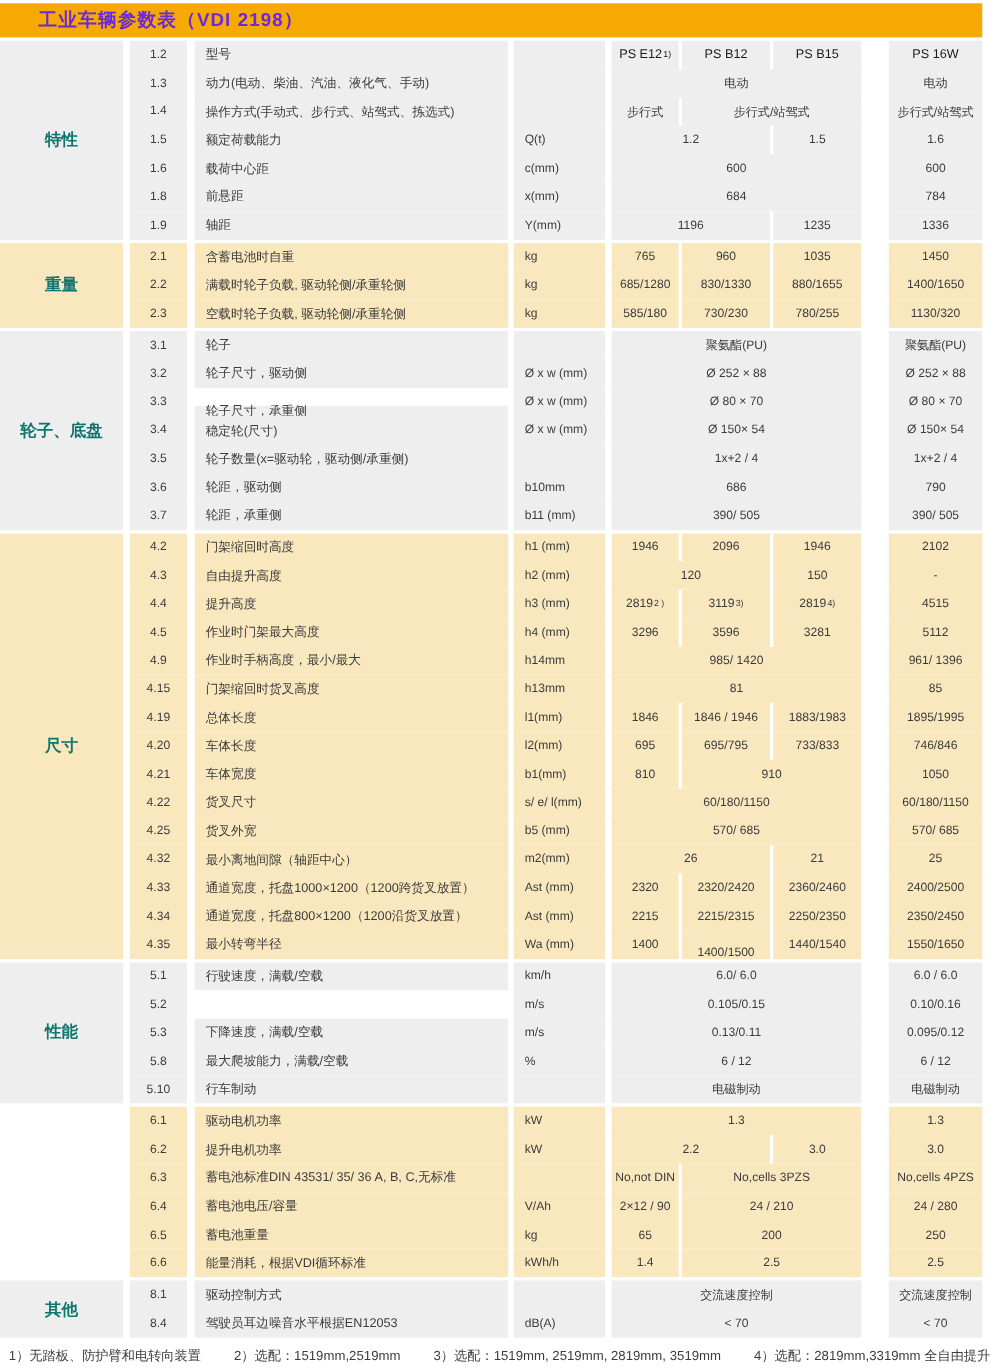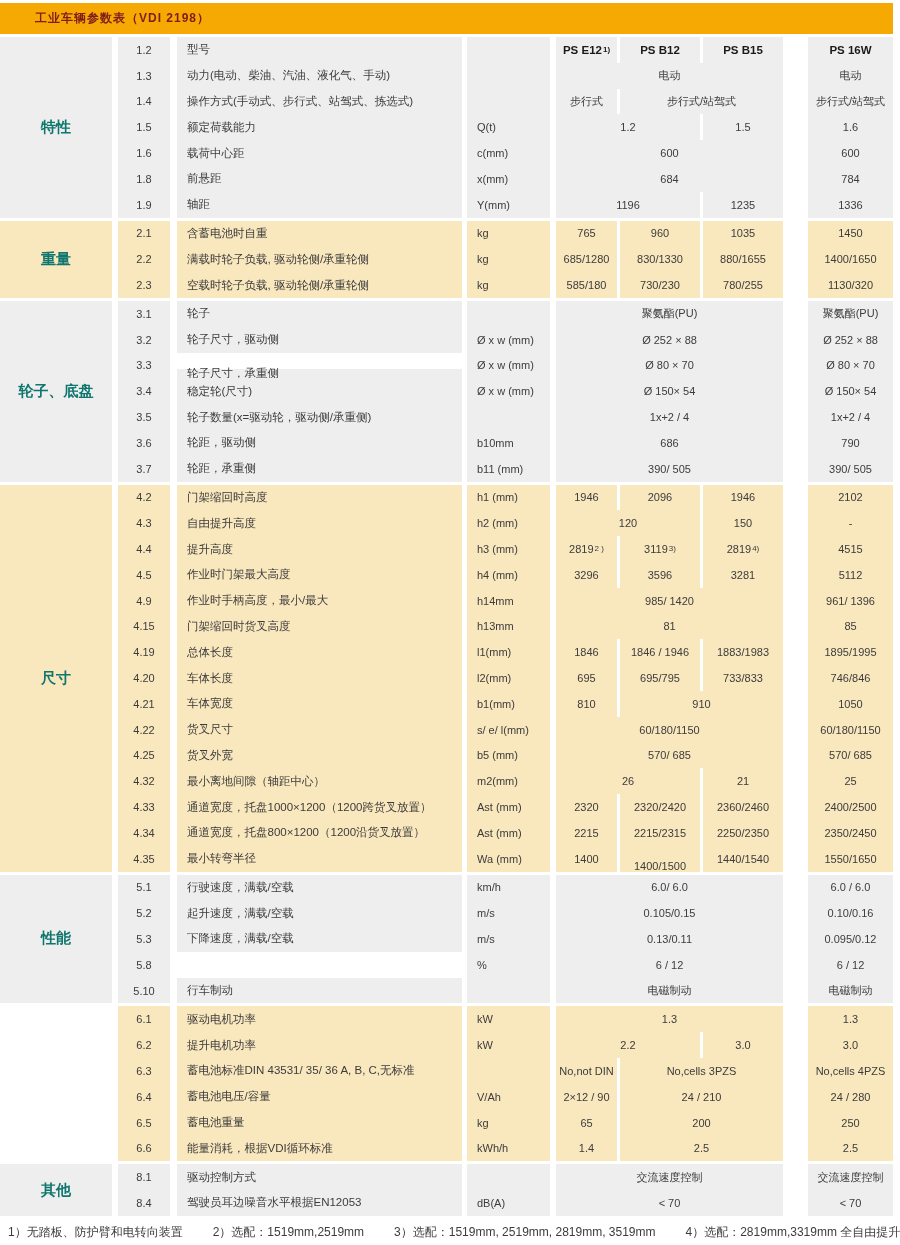--- a/index.html
+++ b/index.html
@@ -1,32 +1,32 @@
 <!DOCTYPE html>
 <html><head>
 <meta charset="utf-8">
 <style>
   html,body{margin:0;padding:0;background:#fff;}
   body{width:900px;font-family:"Liberation Sans","DejaVu Sans",sans-serif;color:#3c3c3c;}
   .page{width:893px;padding-top:3px;}
-  .titlebar{height:31px;background:#F5A902;color:#7f1d1d;font-weight:bold;
-            font-size:12px;line-height:31px;padding-left:35px;box-sizing:border-box;
+  .titlebar{height:31px;background:#F5A902;color:#6d28d9;font-weight:bold;
+            font-size:17px;line-height:31px;padding-left:35px;box-sizing:border-box;
             letter-spacing:1px;}
   .section{display:grid;
            grid-template-columns:112px 6px 52px 7px 285px 5px 83px 6px 61px 3px 80px 3px 80px 25px 85px;
            grid-auto-rows:25.8px;margin-top:3px;width:893px;}
   .cell{display:flex;align-items:center;}
   .tone-gray .bg{background:#EEEEEE;}
   .tone-cream .bg{background:#F9E7BE;}
   .sec-label{grid-column:1;justify-content:center;font-weight:bold;font-size:15px;color:#0f766e;}
   .num{grid-column:3;justify-content:center;font-size:11px;}
   .desc{grid-column:5;font-size:11.5px;white-space:nowrap;padding-left:10px;box-sizing:border-box;}
   .unit{grid-column:7;font-size:11px;padding-left:10px;box-sizing:border-box;white-space:nowrap;}
   .val{justify-content:center;font-size:11px;white-space:nowrap;text-align:center;}
-  .val.bold{font-weight:bold;font-size:11.5px;color:#1a1a1a;}
+  .val.bold{font-weight:normal;font-size:11.5px;color:#1a1a1a;}
   sup.fn{font-size:8px;line-height:0;margin-left:1px;}
   .footnotes{display:flex;gap:30px;padding:8px 0 0 8px;font-size:12px;color:#3c3c3c;white-space:nowrap;}
 </style>
 </head>
 <body>
 
 <div class="page">
   <div class="titlebar">
     <span>工业车辆参数表（VDI 2198）</span>
   </div>
@@ -430,38 +430,38 @@
         <div class="cell bg num" style="grid-area: 1 / 3;">5.1</div>
         <div class="cell bg desc" style="grid-area: 1 / 5;">行驶速度，满载/空载</div>
         <div class="cell bg unit" style="grid-area: 1 / 7;">km/h</div>
         <div class="cell bg val" style="grid-area: 1 / 9 / auto / span 5;">
           <span>6.0/ 6.0</span>
         </div>
         <div class="cell bg val" style="grid-area: 1 / 15 / auto / span 1;">
           <span>6.0 / 6.0</span>
         </div>
         <div class="cell bg num" style="grid-area: 2 / 3;">5.2</div>
-        <div class="cell bg desc" style="grid-area: 2 / 5;">起升速度，满载/空载</div>
         <div class="cell bg unit" style="grid-area: 2 / 7;">m/s</div>
         <div class="cell bg val" style="grid-area: 2 / 9 / auto / span 5;">
           <span>0.105/0.15</span>
         </div>
         <div class="cell bg val" style="grid-area: 2 / 15 / auto / span 1;">
           <span>0.10/0.16</span>
         </div>
         <div class="cell bg num" style="grid-area: 3 / 3;">5.3</div>
         <div class="cell bg desc" style="grid-area: 3 / 5;">下降速度，满载/空载</div>
         <div class="cell bg unit" style="grid-area: 3 / 7;">m/s</div>
         <div class="cell bg val" style="grid-area: 3 / 9 / auto / span 5;">
           <span>0.13/0.11</span>
         </div>
         <div class="cell bg val" style="grid-area: 3 / 15 / auto / span 1;">
           <span>0.095/0.12</span>
         </div>
         <div class="cell bg num" style="grid-area: 4 / 3;">5.8</div>
+        <div class="cell bg desc" style="grid-area: 4 / 5;">最大爬坡能力，满载/空载</div>
         <div class="cell bg unit" style="grid-area: 4 / 7;">%</div>
         <div class="cell bg val" style="grid-area: 4 / 9 / auto / span 5;">
           <span>6 / 12</span>
         </div>
         <div class="cell bg val" style="grid-area: 4 / 15 / auto / span 1;">
           <span>6 / 12</span>
         </div>
         <div class="cell bg num" style="grid-area: 5 / 3;">5.10</div>
         <div class="cell bg desc" style="grid-area: 5 / 5;">行车制动</div>
         <div class="cell bg unit" style="grid-area: 5 / 7;"></div>

